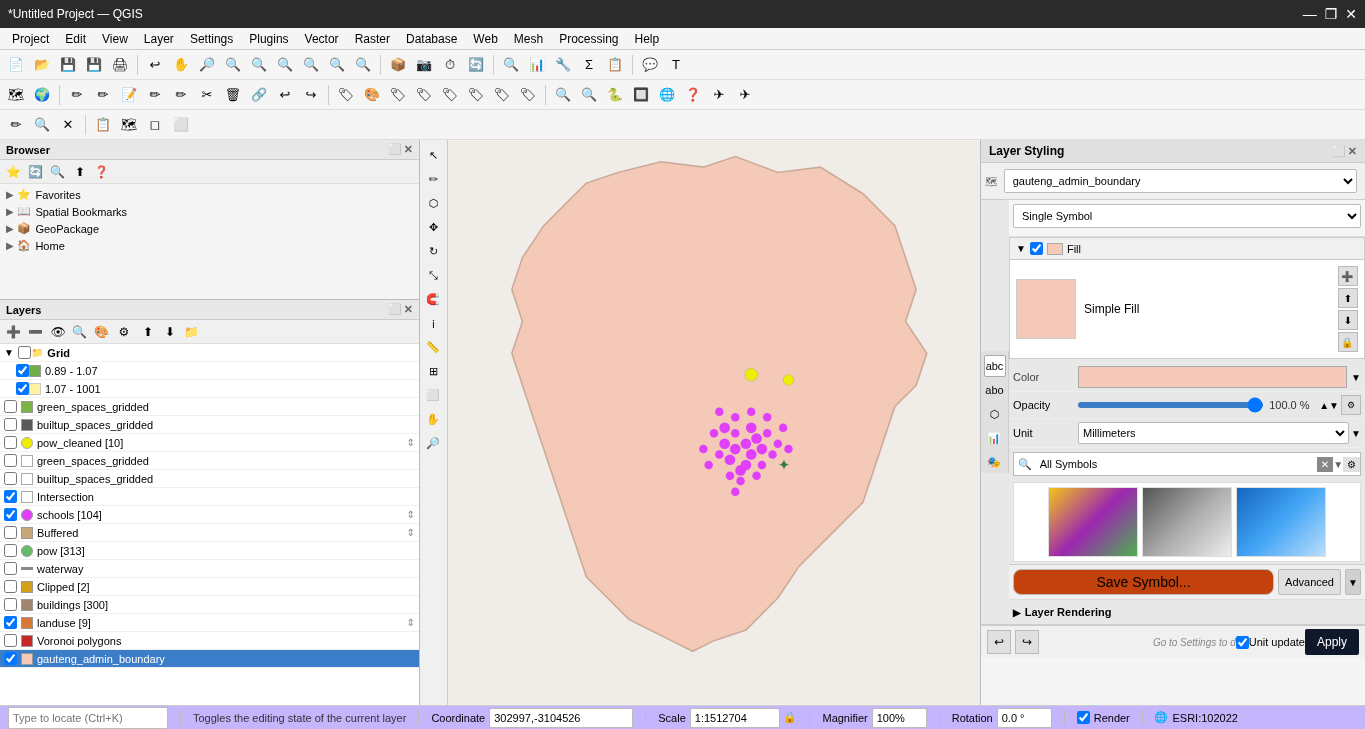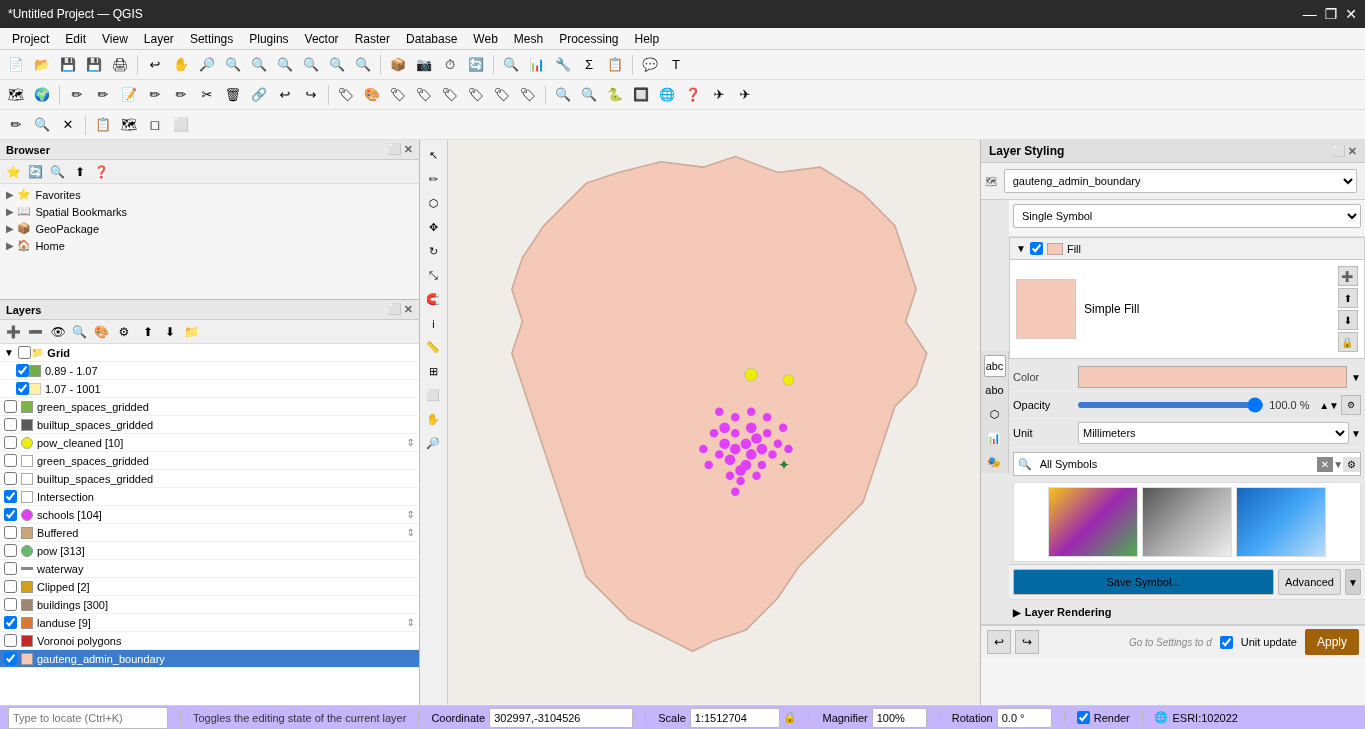--- a/index.html
+++ b/index.html
@@ -292,25 +292,25 @@
     
     .styling-footer {
       border-top: 1px solid #ccc;
       padding: 4px;
       display: flex; align-items: center; gap: 4px;
       background: #f0f0f0;
     }
     .styling-footer .save-btn {
       flex: 1;
       height: 26px;
-      background: #0369a1;
+      background: #c2410c;
       border: 1px solid #bbb;
-      border-radius: 2px;
-      cursor: pointer;
-      font-size: 11px;
+      border-radius: 8px;
+      cursor: pointer;
+      font-size: 14px;
     }
     .styling-footer .advanced-btn {
       height: 26px;
       background: #e0e0e0;
       border: 1px solid #bbb;
       border-radius: 2px;
       cursor: pointer;
       font-size: 11px;
       padding: 0 6px;
     }
@@ -345,24 +345,24 @@
       gap: 4px;
     }
     .styling-nav .nav-btn {
       width: 24px; height: 24px;
       border: 1px solid #bbb;
       background: #e0e0e0;
       cursor: pointer;
       display: flex; align-items: center; justify-content: center;
       font-size: 12px;
     }
-    .live-update { margin-left: auto; display: flex; align-items: center; gap: 8px; font-size: 11px; }
+    .live-update { margin-left: auto; display: flex; align-items: center; gap: 0; font-size: 11px; }
     .apply-btn {
       height: 26px;
-      background: #a16207;
+      background: #0f172a;
       color: #fff;
       border: none;
       border-radius: 2px;
       cursor: pointer;
       font-size: 12px;
       padding: 0 12px;
     }
 
     
     #status-bar {

